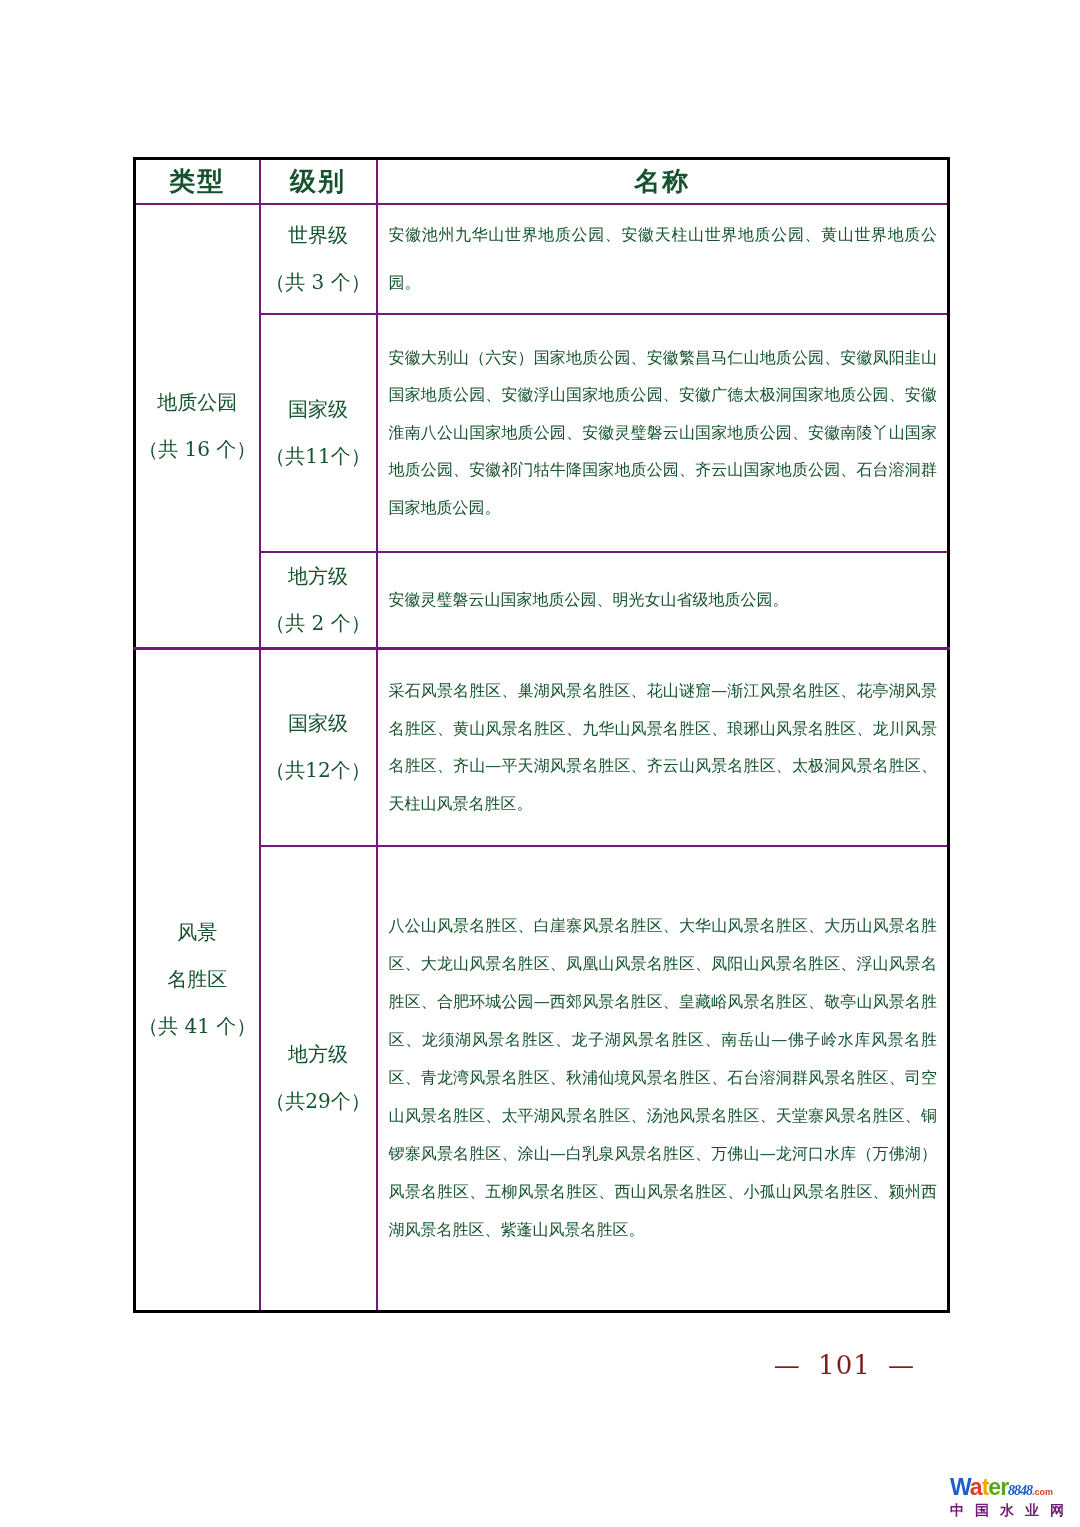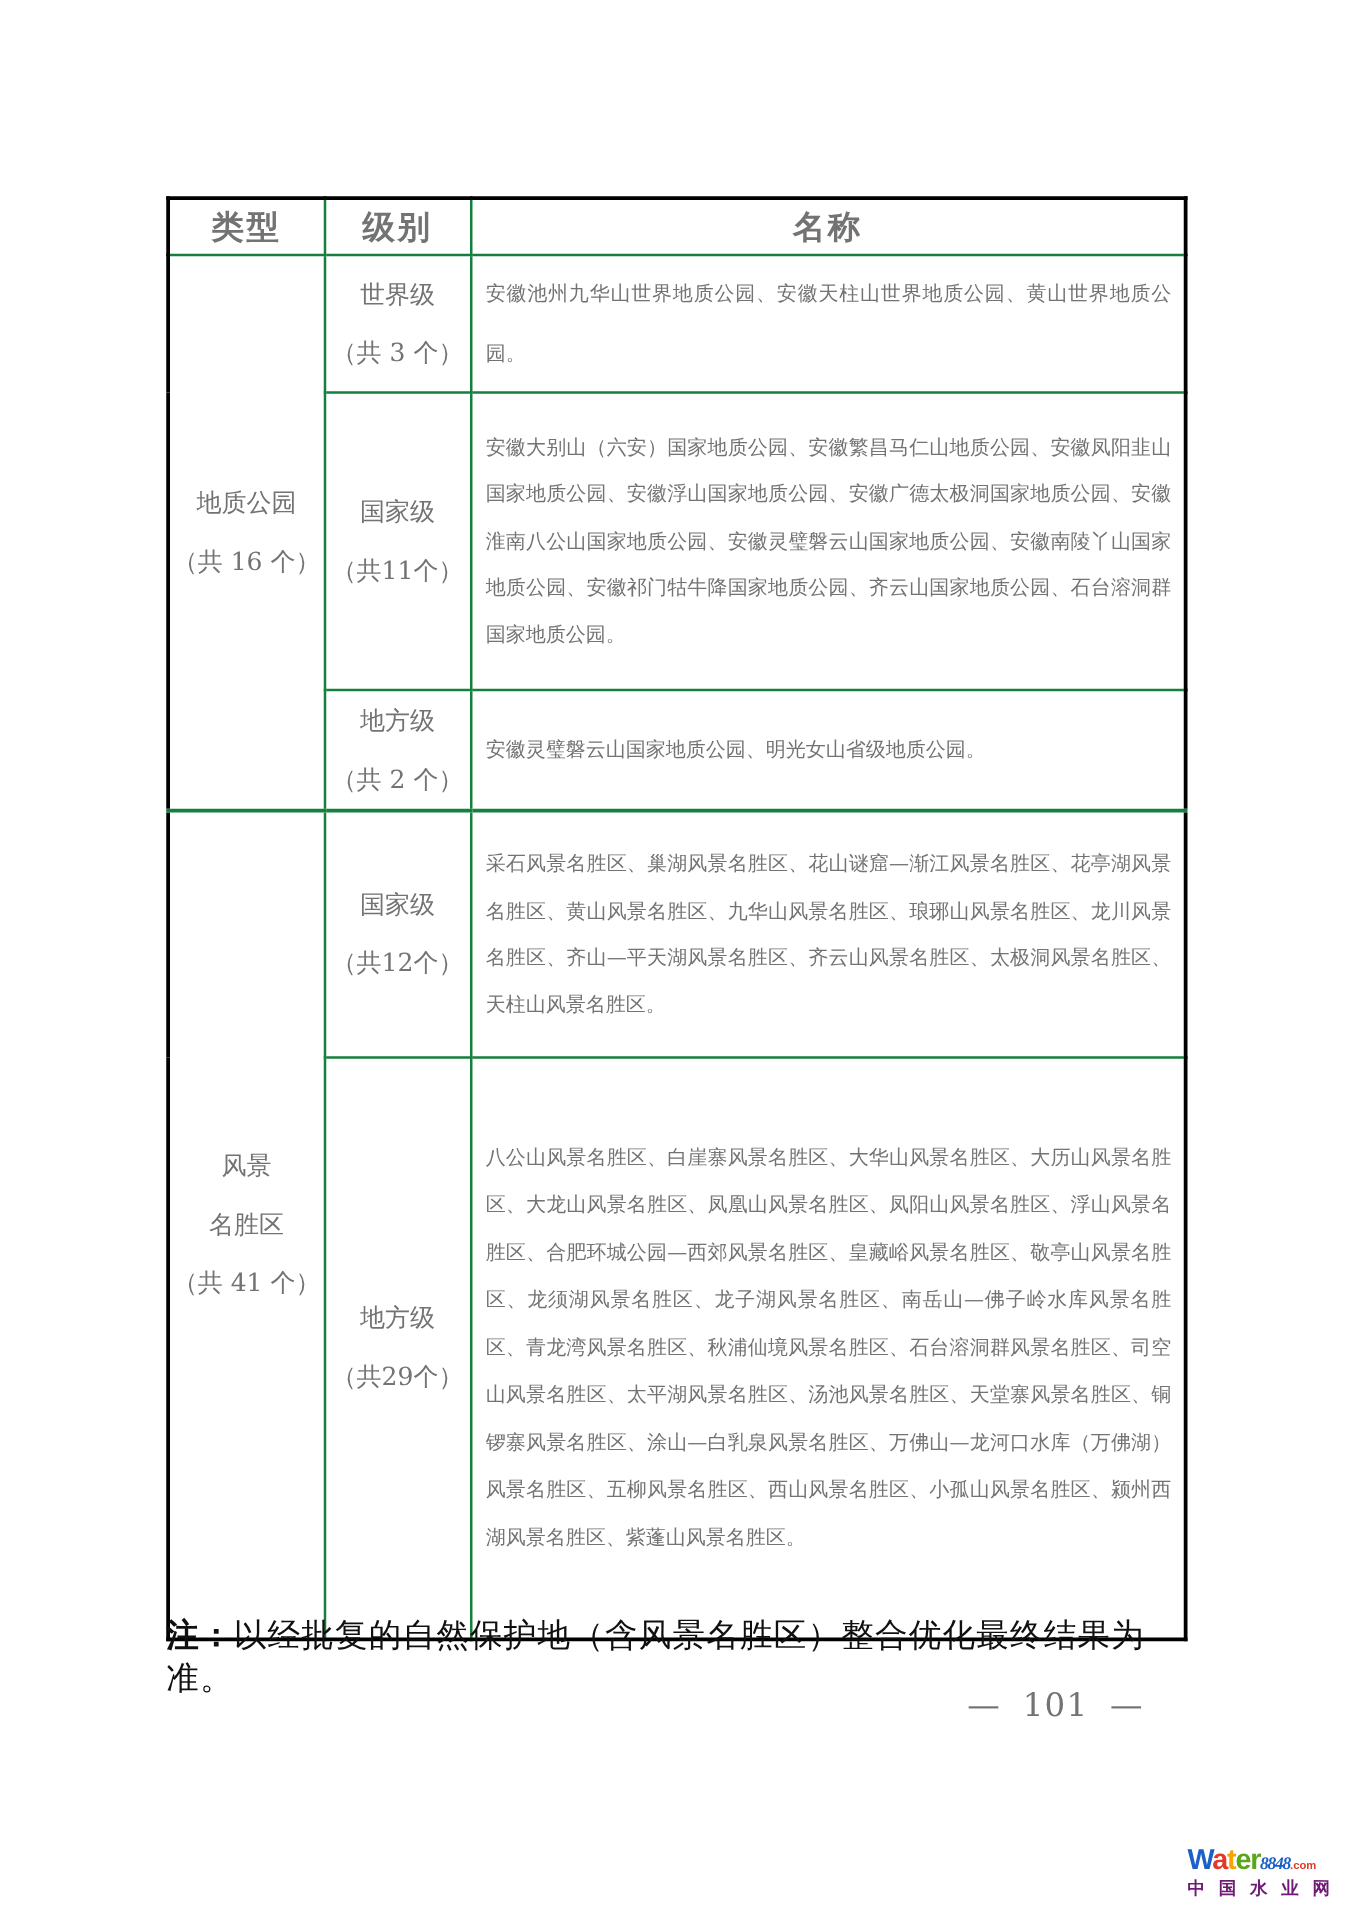--- a/index.html
+++ b/index.html
@@ -16,23 +16,23 @@
   table.pa-table {
     position: absolute;
     left: 133px;
     top: 157px;
     width: 814px;
     border-collapse: collapse;
     table-layout: fixed;
   }
   table.pa-table { border: 3px solid #000; }
   .pa-table th, .pa-table td {
-    border: 2px solid #15803d;
+    border: 2px solid #701a75;
     vertical-align: middle;
-    color: #737373;
+    color: #14532d;
   }
   .pa-table thead tr { height: 45px; }
   .pa-table th {
     font-family: "Liberation Sans", "DejaVu Sans", sans-serif;
     font-weight: 700;
     font-size: 26px;
     text-align: center;
     letter-spacing: 2px;
   }
   tr.r-geo-world   { height: 98px; }
@@ -68,21 +68,21 @@
     line-height: 34px;
     color: #101010;
     letter-spacing: 1px;
   }
   .note .note-label { font-weight: 700; }
   .page-number {
     position: absolute;
     top: 1350px;
     right: 165px;
     font-size: 26px;
-    color: #737373;
+    color: #7f1d1d;
     word-spacing: 8px;
     letter-spacing: 1px;
   }
   .watermark {
     position: absolute;
     top: 1476px;
     right: 2px;
     width: 128px;
     line-height: 1;
   }
@@ -175,21 +175,20 @@
       <tr class="r-sc-local">
         <td class="level-cell">
           <div>地方级</div>
           <div>（共29个）</div>
         </td>
         <td class="name-cell">八公山风景名胜区、白崖寨风景名胜区、大华山风景名胜区、大历山风景名胜区、大龙山风景名胜区、凤凰山风景名胜区、凤阳山风景名胜区、浮山风景名胜区、合肥环城公园—西郊风景名胜区、皇藏峪风景名胜区、敬亭山风景名胜区、龙须湖风景名胜区、龙子湖风景名胜区、南岳山—佛子岭水库风景名胜区、青龙湾风景名胜区、秋浦仙境风景名胜区、石台溶洞群风景名胜区、司空山风景名胜区、太平湖风景名胜区、汤池风景名胜区、天堂寨风景名胜区、铜锣寨风景名胜区、涂山—白乳泉风景名胜区、万佛山—龙河口水库（万佛湖）风景名胜区、五柳风景名胜区、西山风景名胜区、小孤山风景名胜区、颍州西湖风景名胜区、紫蓬山风景名胜区。</td>
       </tr>
     </tbody>
   </table>
 
-  <p class="note"><span class="note-label">注：</span><span>以经批复的自然保护地（含风景名胜区）整合优化最终结果为准。</span></p>
 
   <div class="page-number">— 101 —</div>
 
   <div class="watermark">
     <div class="brand-line"><span class="brand-letter" style="color: rgb(27, 95, 200);">W</span><span class="brand-letter" style="color: rgb(226, 58, 40);">a</span><span class="brand-letter" style="color: rgb(247, 164, 0);">t</span><span class="brand-letter" style="color: rgb(90, 167, 28);">e</span><span class="brand-letter" style="color: rgb(90, 167, 28);">r</span><span class="brand-num" style="color: rgb(27, 95, 200);">8848</span><span class="brand-com" style="color: rgb(226, 58, 40);">.com</span></div>
     <div class="brand-sub" style="color: #701a75;">中国水业网</div>
   </div>
 
 </div>
 

